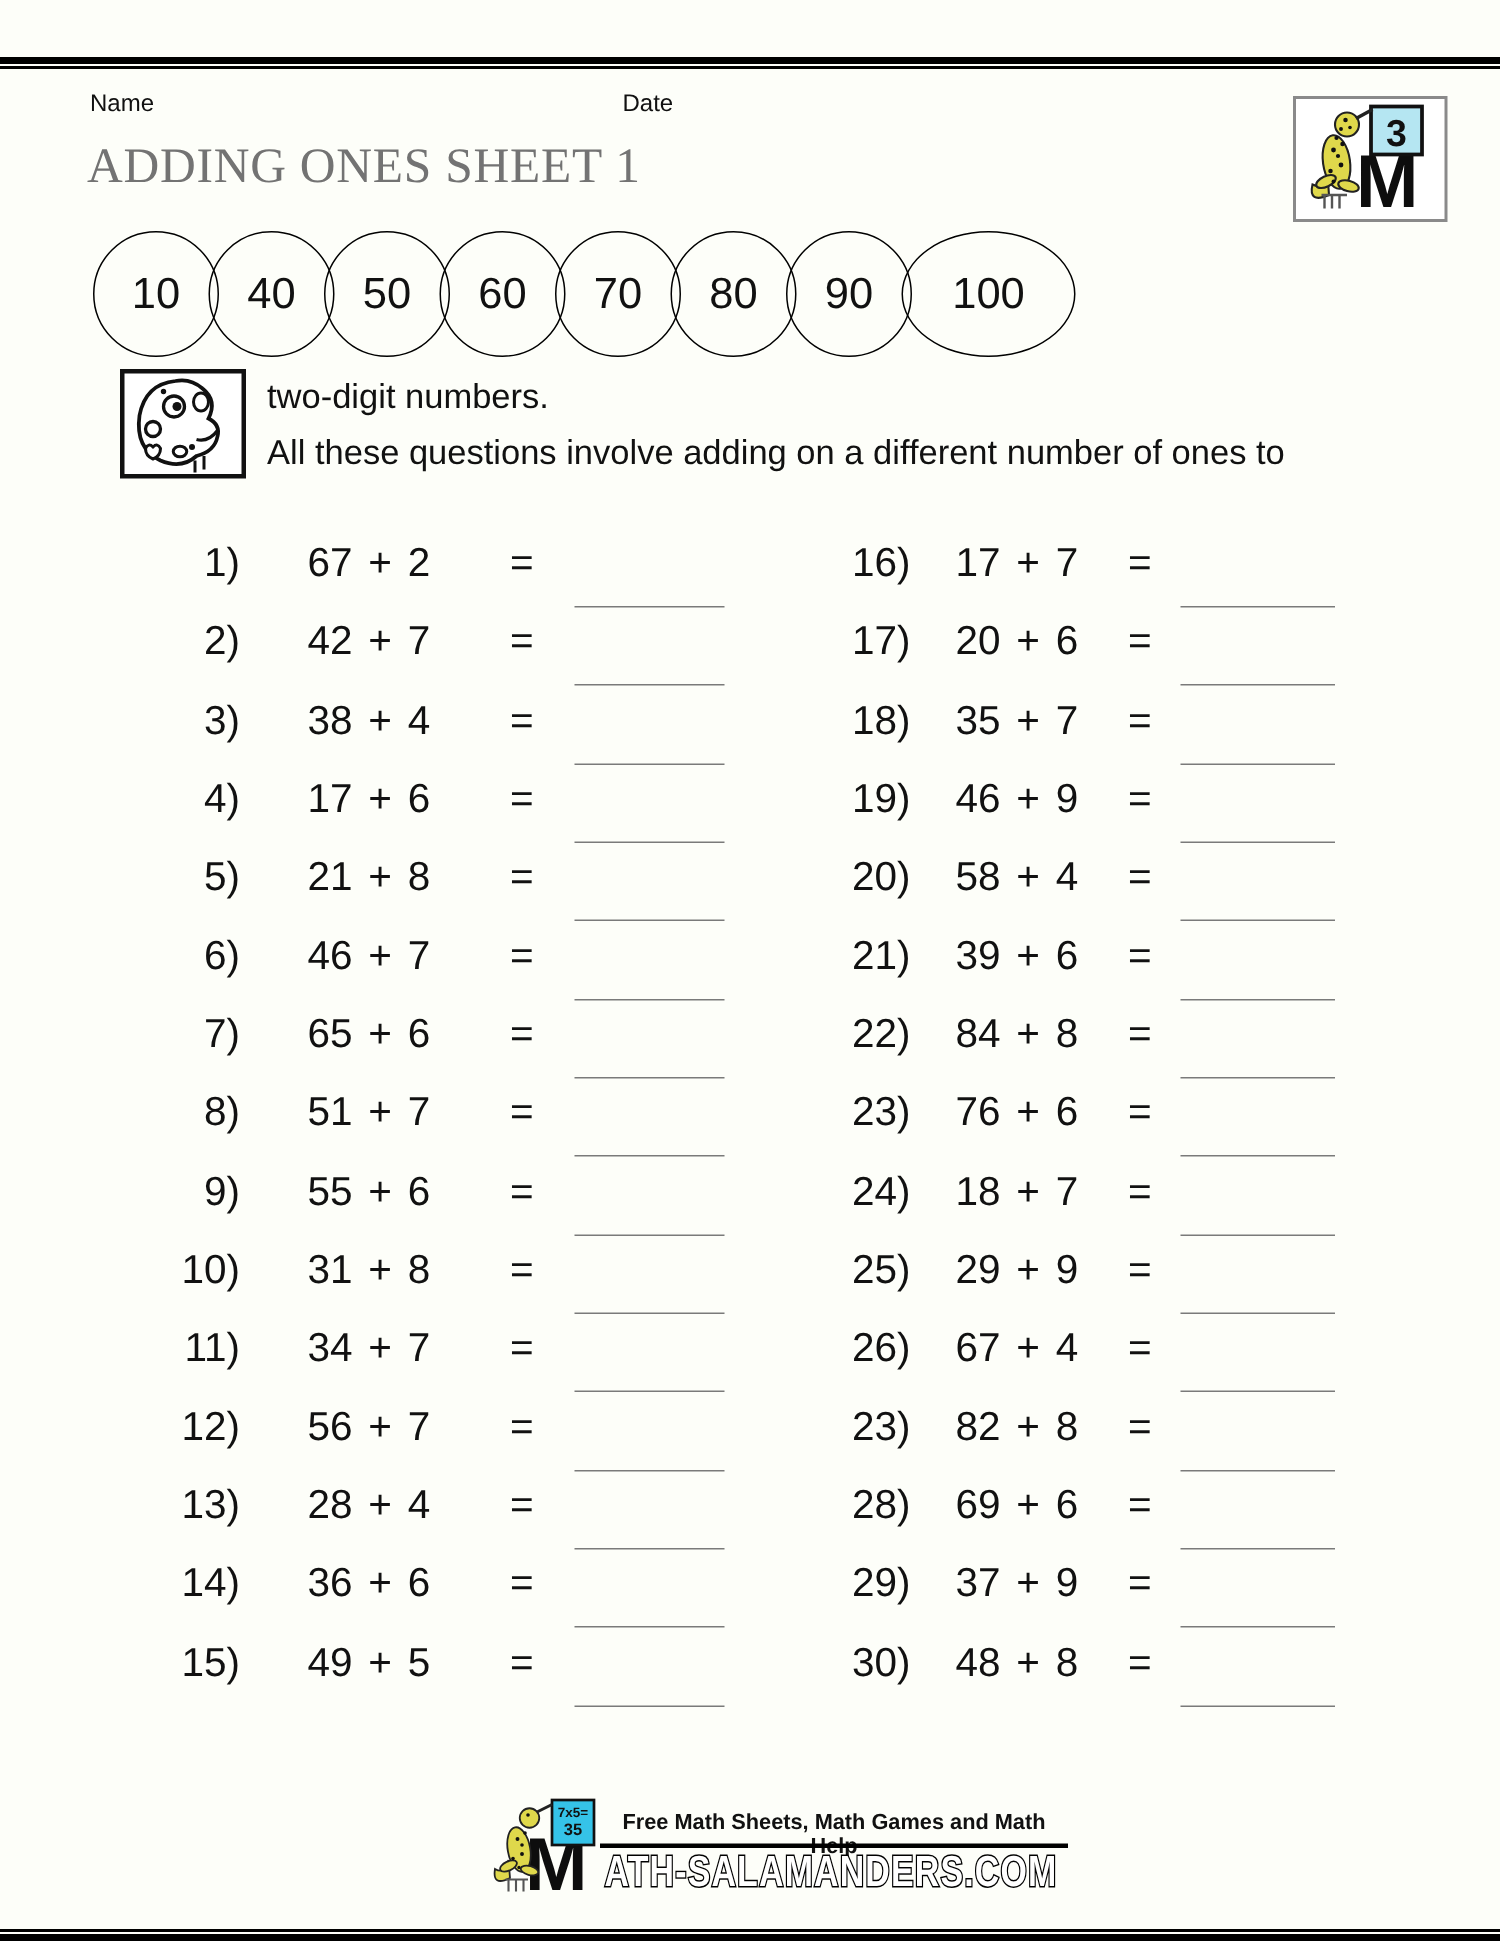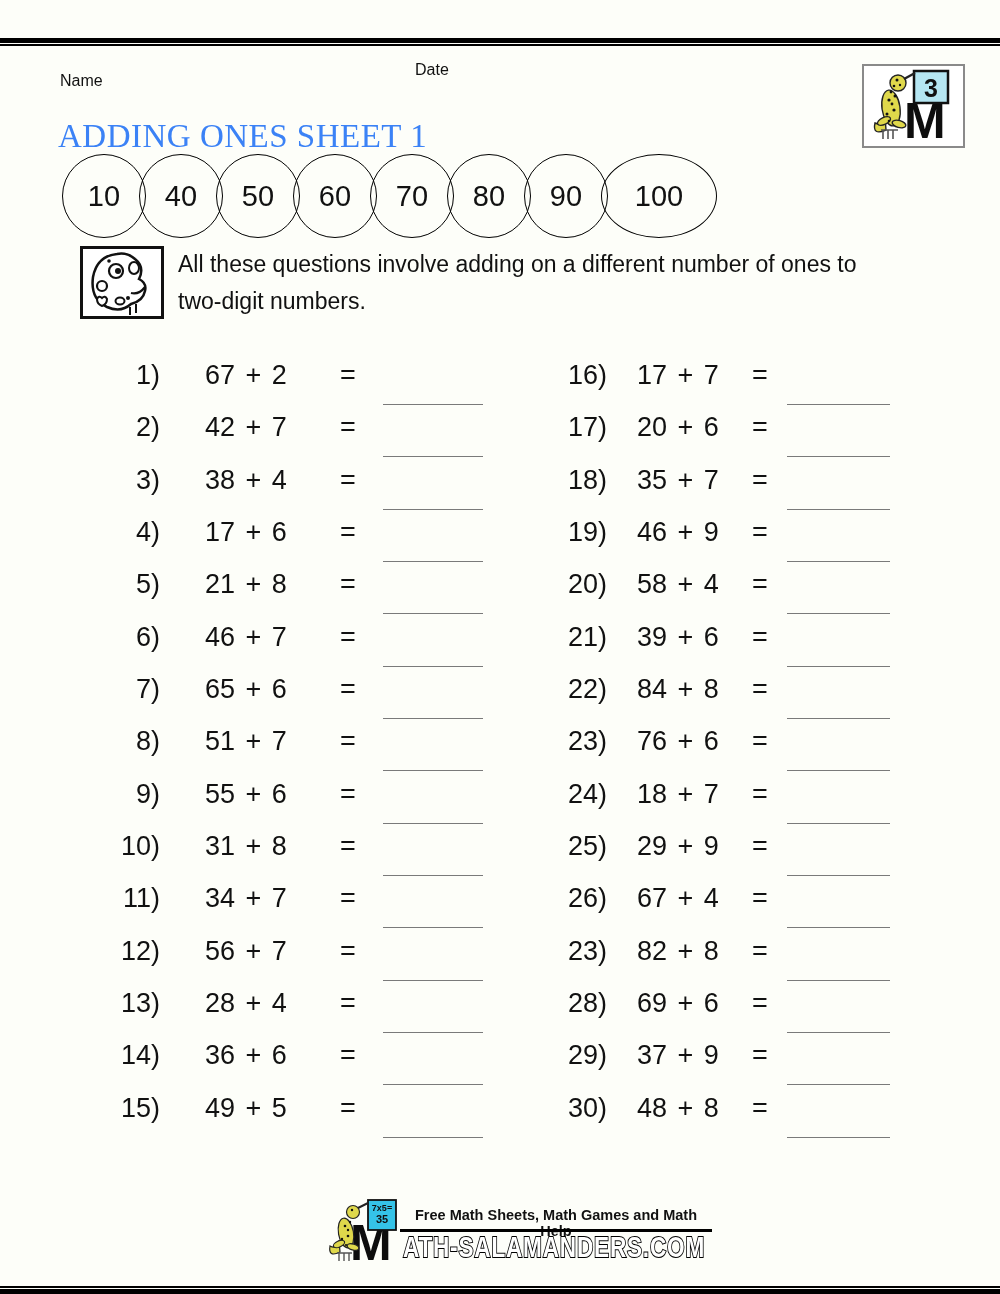--- a/index.html
+++ b/index.html
@@ -5,26 +5,26 @@
   html,body{margin:0;padding:0;}
   body{
     width:1000px;height:1294px;position:relative;overflow:hidden;
     background:#FDFEF9;color:#111;
     font-family:"Liberation Sans",sans-serif;
   }
   .topbar{position:absolute;left:0;top:38px;width:1000px;height:8px;
     background:linear-gradient(to bottom,#000 0,#000 5px,#FDFEF9 5px,#FDFEF9 6px,#000 6px,#000 8px);}
   .bottombar{position:absolute;left:0;top:1286px;width:1000px;height:8px;
     background:linear-gradient(to bottom,#000 0,#000 2px,#FDFEF9 2px,#FDFEF9 3px,#000 3px,#000 8px);}
-  .name-label{position:absolute;left:60px;top:61px;font-size:16px;margin-top:11px;}
+  .name-label{position:absolute;left:60px;top:61px;font-size:16px;}
   .date-label{position:absolute;left:415px;top:61px;font-size:16px;}
   .grade-logo{position:absolute;left:862px;top:64px;width:99px;height:80px;
     border:2px solid #8a8a8a;background:#fff;}
-  .page-title{position:absolute;left:58px;top:118px;
-    font-family:"Liberation Serif",serif;font-size:33px;letter-spacing:.5px;color:#3b82f6;}
+  .page-title{position:absolute;left:58px;top:93px;
+    font-family:"Liberation Serif",serif;font-size:33px;letter-spacing:.5px;color:#737373;}
   .number-track{position:absolute;left:62px;top:154px;display:flex;align-items:center;}
   .oval{width:84px;height:84px;box-sizing:border-box;border:1.6px solid #000;border-radius:50%;
     display:flex;align-items:center;justify-content:center;font-size:29px;background:transparent;}
   .oval + .oval{margin-left:-7px;}
   .oval-wide{width:116px;}
   .instruction-icon{position:absolute;left:80px;top:246px;width:84px;height:73px;
     box-sizing:border-box;border:3px solid #111;background:#fff;}
   .instruction-text{position:absolute;left:178px;top:246px;width:760px;
     font-size:23px;line-height:37px;}
   .problems-left{position:absolute;left:105px;top:358px;width:420px;}
@@ -108,22 +108,22 @@
     <path d="M62 38 Q56 46 48 44" fill="none" stroke="#111" stroke-width="2.2"></path>
     <circle cx="19" cy="37" r="5" fill="#fff" stroke="#111" stroke-width="2.2"></circle>
     <path d="M14 50 q2 -4 5 -1 q3 -3 5 1 q0 5 -5 7 q-5 -2 -5 -7 Z" fill="#fff" stroke="#111" stroke-width="2"></path>
     <ellipse cx="37" cy="52" rx="4.5" ry="3.5" fill="#fff" stroke="#111" stroke-width="2"></ellipse>
     <circle cx="45" cy="49" r="2" fill="#111"></circle>
     <circle cx="26" cy="12" r="1.8" fill="#111"></circle>
     <path d="M47 58 v8 M53 55 v9" stroke="#111" stroke-width="2" fill="none"></path>
   </svg>
 </div>
 <div class="instruction-text">
+  <div>two-digit numbers.</div>
   <div>All these questions involve adding on a different number of ones to</div>
-  <div>two-digit numbers.</div>
 </div>
 
 <div class="problems-left">
     <div class="prow">
       <span class="pnum">1)</span>
       <span class="pexpr">67 + 2</span>
       <span class="peq">=</span>
       <span class="pline"></span>
     </div>
     <div class="prow">

